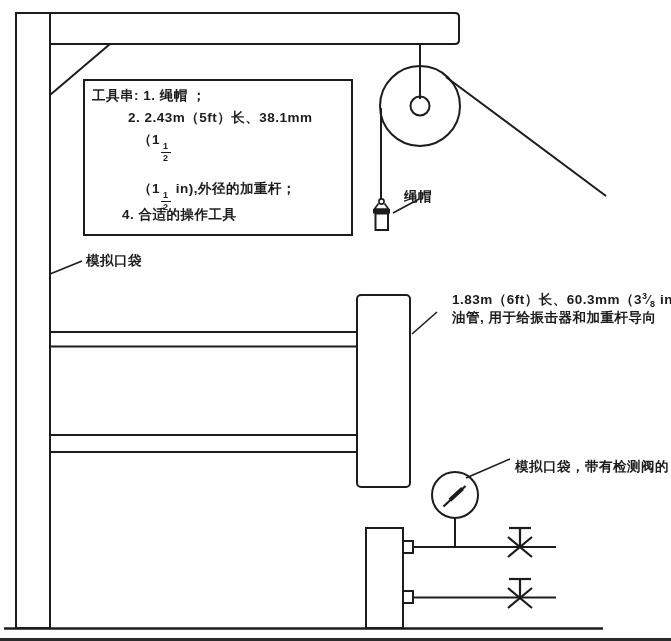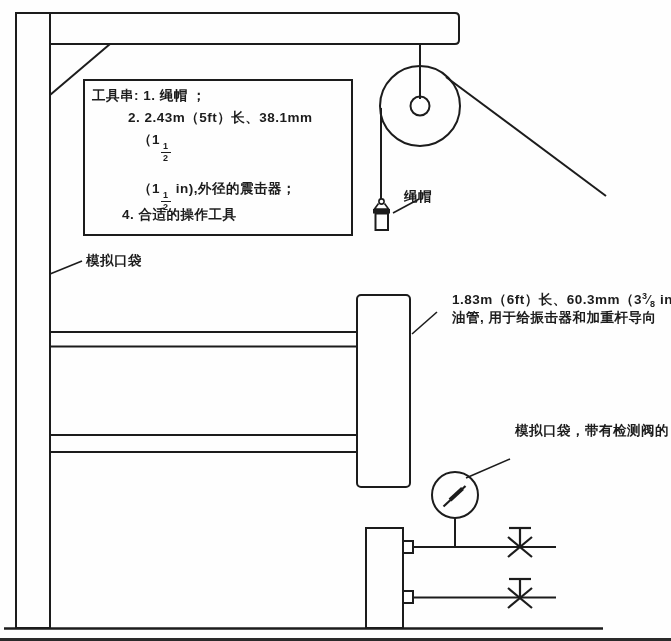--- a/index.html
+++ b/index.html
@@ -124,30 +124,30 @@
         <span class="num">1</span>
         <span class="den">2</span>
       </span>
   </div>
 
 
   <div class="lbl" style="left:138px;top:180px">
     <span>（1</span><span class="vfrac">
         <span class="num">1</span>
         <span class="den">2</span>
-      </span><span> in),外径的震击器；</span>
+      </span><span> in),外径的加重杆；</span>
   </div>
 
   <div class="lbl" style="left:122px;top:206px">4. 合适的操作工具</div>
 
   <div class="lbl" style="left:86px;top:252px">模拟口袋</div>
 
   <div class="lbl" style="left:404px;top:188px">绳帽</div>
 
   <div class="lbl" style="left:452px;top:288px">
     <span>1.83m（6ft）长、60.3mm（3</span><span class="dsup">3</span><span class="dslash">⁄</span><span class="dsub">8</span><span> in）</span>
   </div>
   <div class="lbl" style="left:452px;top:309px">油管, 用于给振击器和加重杆导向</div>
 
-  <div class="lbl" style="left:515px;top:422px">模拟口袋，带有检测阀的</div>
+  <div class="lbl" style="left:515px;top:458px">模拟口袋，带有检测阀的</div>
 
   <div class="bottom-edge"></div>
 </div>
 
 </body></html>

